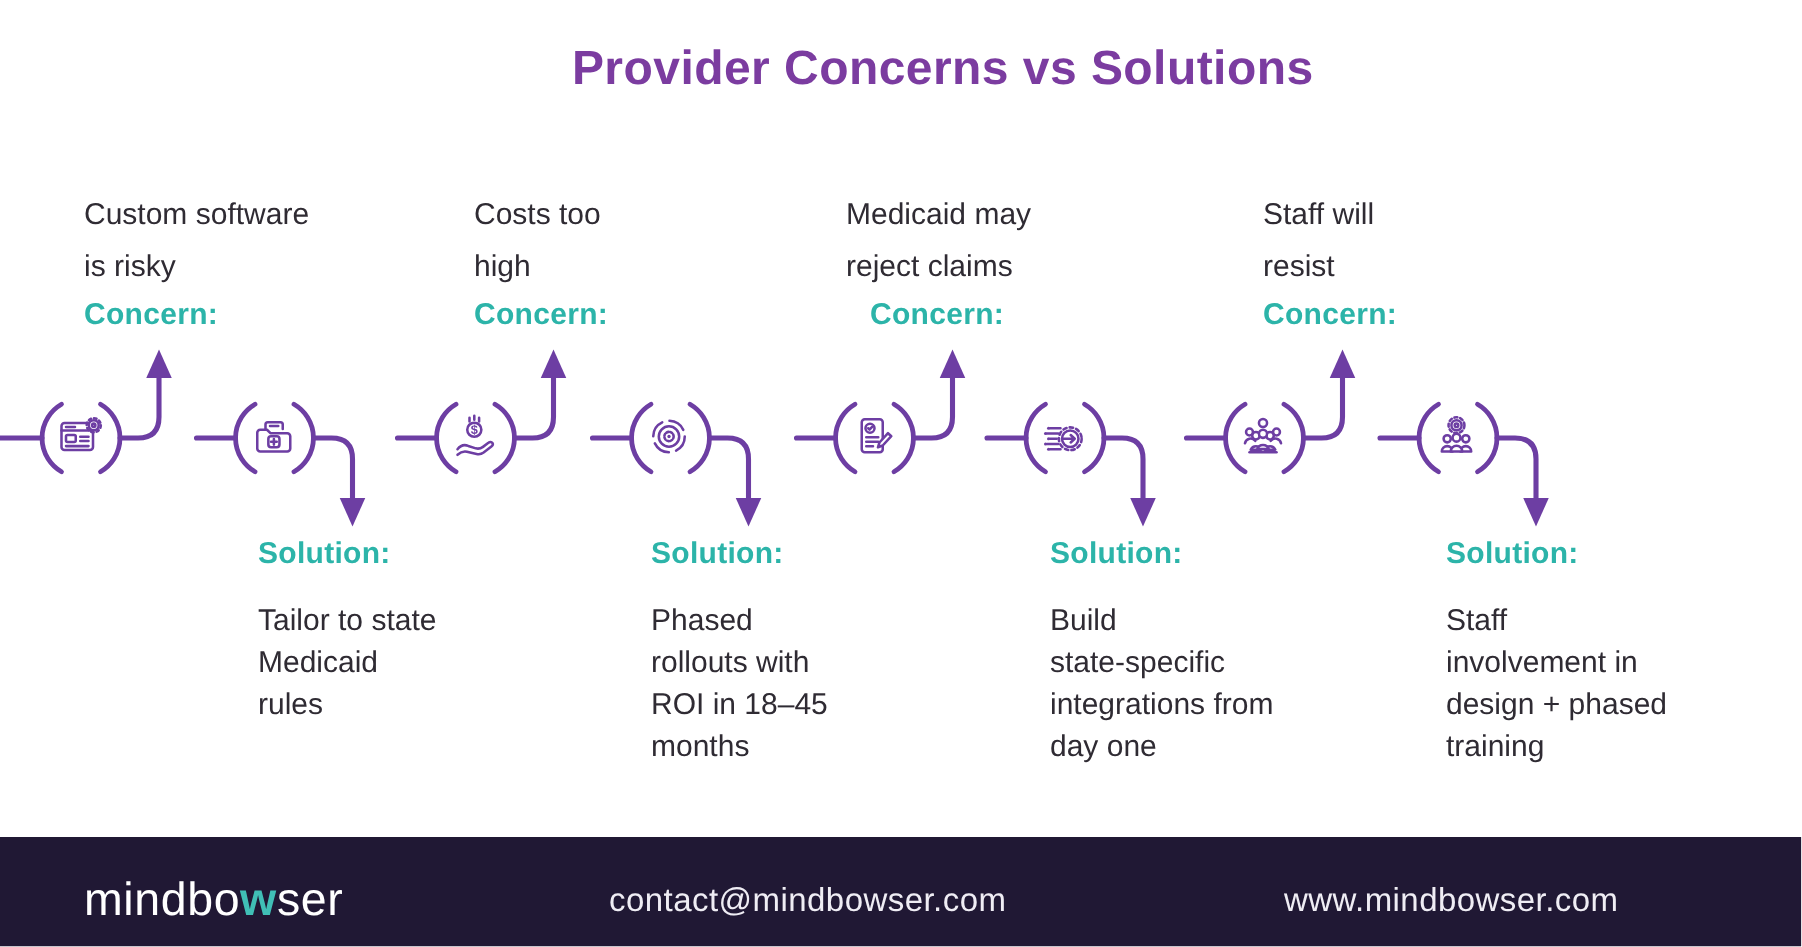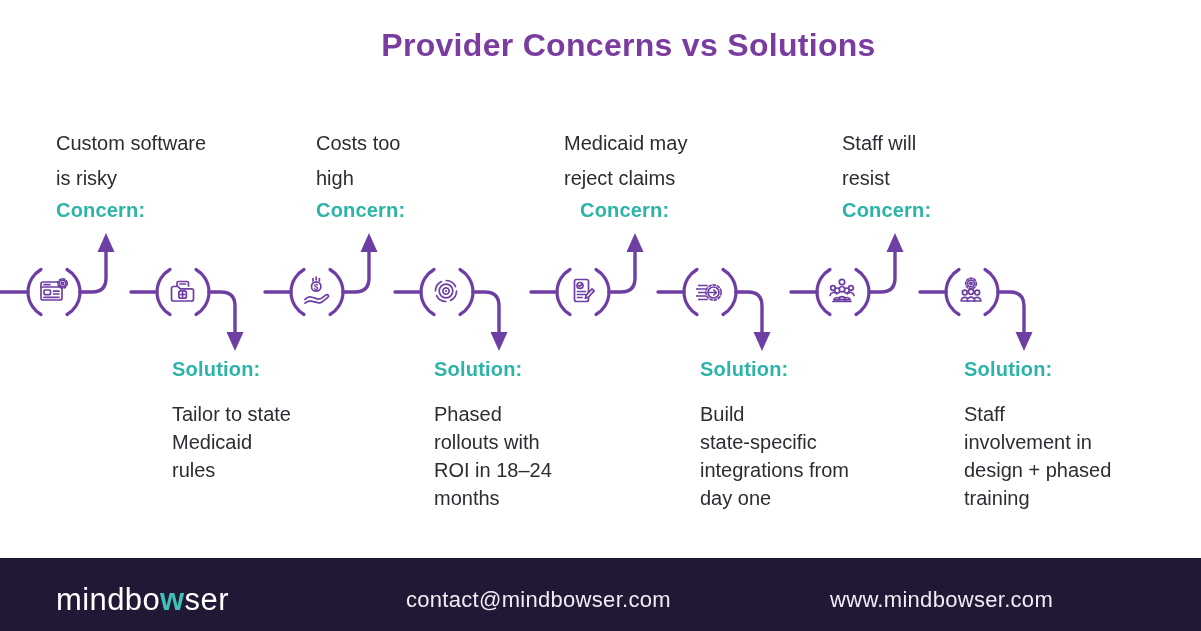--- a/index.html
+++ b/index.html
@@ -19,21 +19,21 @@
   .solution-text{position:absolute;top:400px;font-size:20px;line-height:28px;
                  color:var(--text_dark);white-space:pre-line;}
   .flow{position:absolute;top:225px;left:0;color:var(--line_purple);}
   .footer{position:absolute;top:558px;left:0;width:100%;height:85px;background:var(--footer_bg);
           border-bottom:2px solid #CFC9D8;box-sizing:border-box;}
   .logo{position:absolute;left:56px;top:50%;transform:translateY(-50%);
         font-size:31px;font-weight:500;color:#ffffff;letter-spacing:.4px;}
   .logo .logo-w{color:var(--logo_teal);font-weight:600;}
   .footer-email{position:absolute;left:406px;top:50%;transform:translateY(-50%);
         font-size:22px;color:var(--footer_text);letter-spacing:.3px;}
-  .footer-site{position:absolute;left:830px;top:50%;transform:translateY(-50%);
+  .footer-site{position:absolute;left:856px;top:50%;transform:translateY(-50%);
         font-size:22px;color:var(--footer_text);letter-spacing:.3px;}
 </style>
 </head>
 <body>
 
 <div class="canvas">
 
   <div class="title">Provider Concerns vs Solutions</div>
 
   <div class="concern-text" style="left:56px;">Custom software
@@ -171,21 +171,21 @@
   <div class="tl-label solution-label" style="left:172px;">Solution:</div>
   <div class="tl-label solution-label" style="left:434px;">Solution:</div>
   <div class="tl-label solution-label" style="left:700px;">Solution:</div>
   <div class="tl-label solution-label" style="left:964px;">Solution:</div>
 
   <div class="solution-text" style="left:172px;">Tailor to state
 Medicaid
 rules</div>
   <div class="solution-text" style="left:434px;">Phased
 rollouts with
-ROI in 18–24
+ROI in 18–45
 months</div>
   <div class="solution-text" style="left:700px;">Build
 state-specific
 integrations from
 day one</div>
   <div class="solution-text" style="left:964px;">Staff
 involvement in
 design + phased
 training</div>
 

